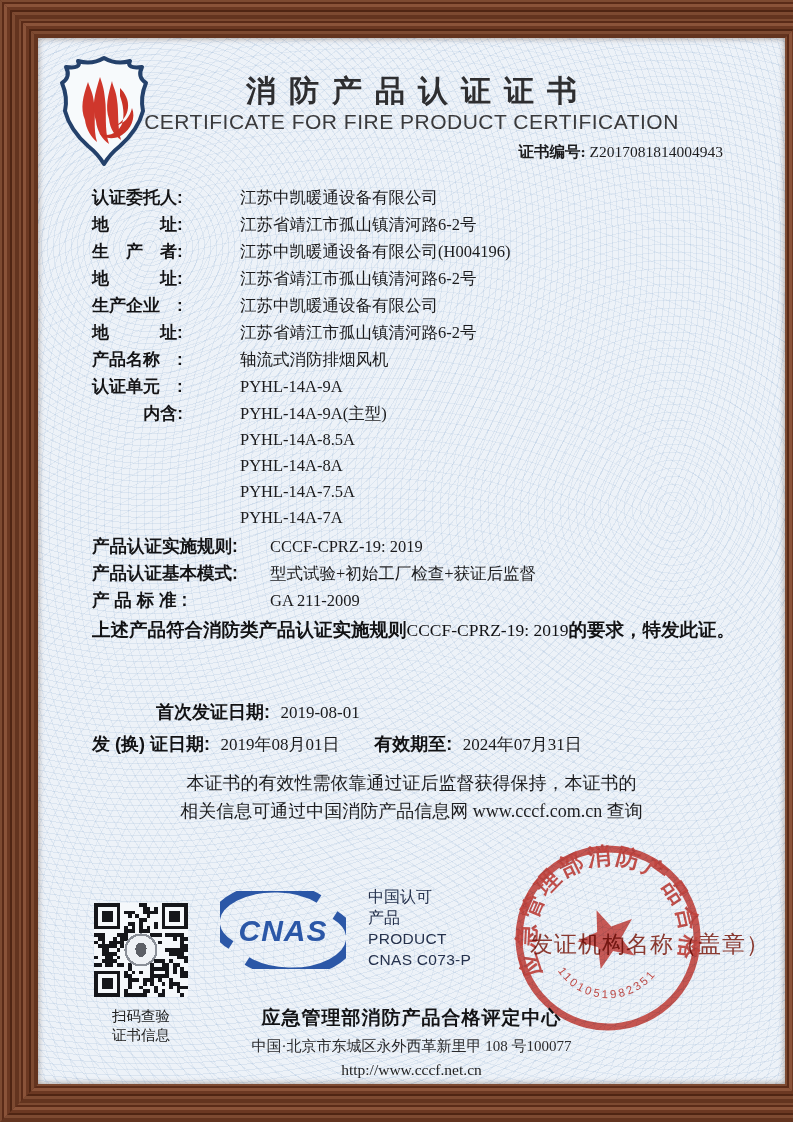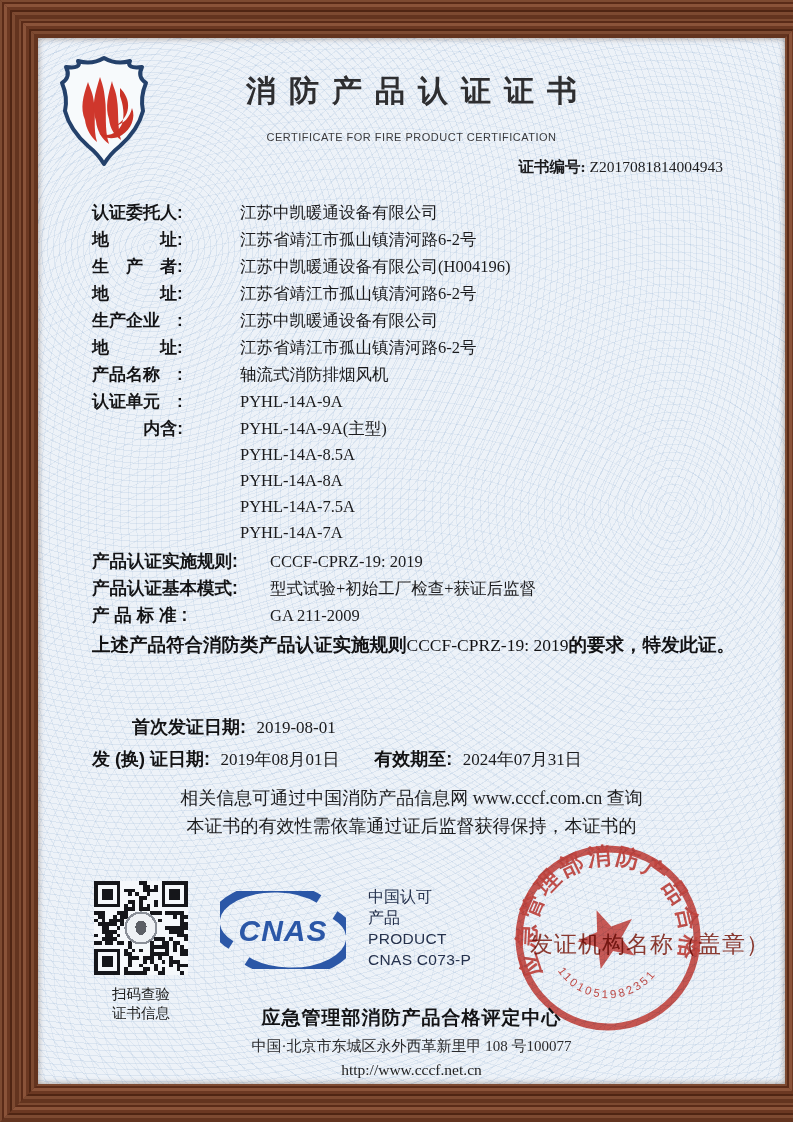--- a/index.html
+++ b/index.html
@@ -29,50 +29,50 @@
       repeating-radial-gradient(circle at 15% 20%, rgba(120,158,200,.16) 0 1px, rgba(0,0,0,0) 1px 6px),
       repeating-radial-gradient(circle at 85% 45%, rgba(120,158,200,.13) 0 1px, rgba(0,0,0,0) 1px 8px),
       repeating-radial-gradient(circle at 45% 88%, rgba(120,158,200,.11) 0 1px, rgba(0,0,0,0) 1px 10px);
     box-shadow:inset 0 0 6px rgba(60,30,10,.45);}
 
   .logo{position:absolute;left:14px;top:14px;}
 
   .header{text-align:center;padding-top:34px;}
   .title{font-family:"Liberation Serif","DejaVu Serif",serif;font-weight:700;
          font-size:30px;line-height:38px;letter-spacing:13px;color:#2e2e30;text-indent:13px;}
-  .subtitle{margin-top:16px;font-size:11px;line-height:22px;color:#3a3a3c;letter-spacing:.5px;}
+  .subtitle{margin-top:1px;font-size:21px;line-height:22px;color:#3a3a3c;letter-spacing:.5px;}
   .certno{text-align:right;padding-right:62px;margin-top:9px;font-size:15.5px;line-height:20px;
           font-family:"Liberation Serif","DejaVu Serif",serif;color:#1c1c1e;}
   .certno .lbl{font-weight:700;}
 
   .fields{margin:22px 0 0 54px;}
   .frow{line-height:27px;white-space:nowrap;}
   .flabel{display:inline-block;width:142px;font-weight:700;font-size:17px;color:#141416;vertical-align:top;}
   .flabel.r{text-align:center;}
   .fval{font-family:"Liberation Serif","DejaVu Serif",serif;font-size:16.5px;color:#1b1b1d;margin-left:6px;}
   .models .frow{line-height:26px;}
 
   .rules{margin:2px 0 0 54px;}
   .rules .frow{line-height:27px;}
   .rlabel{display:inline-block;width:172px;font-weight:700;font-size:17.5px;color:#141416;vertical-align:top;}
 
   .statement{margin:2px 50px 0 54px;font-weight:700;font-size:18.5px;line-height:27px;color:#121214;}
   .st-code{font-family:"Liberation Serif","DejaVu Serif",serif;font-weight:400;font-size:17.5px;}
 
-  .first-issue{margin:55px 0 0 94px;line-height:27px;}
+  .first-issue{margin:55px 0 0 118px;line-height:27px;}
   .issue-row{margin:3px 0 0 54px;line-height:30px;}
   .d-lbl{font-weight:700;font-size:18px;color:#121214;}
   .d-val{font-family:"Liberation Serif","DejaVu Serif",serif;font-size:17px;color:#1b1b1d;margin-left:6px;}
   .d-gap{display:inline-block;width:26px;}
 
   .notice{margin-top:9px;text-align:center;font-family:"Liberation Serif","DejaVu Serif",serif;
           font-size:18px;line-height:28px;color:#1d1d1f;}
 
   
-  .qr-block{position:absolute;left:50px;top:843px;width:106px;text-align:center;}
+  .qr-block{position:absolute;left:50px;top:865px;width:106px;text-align:center;}
   .qr-cap{margin-top:6px;font-size:14.5px;line-height:19px;color:#222;}
   .cnas-block{position:absolute;left:182px;top:853px;}
   .accred{position:absolute;left:330px;top:848px;color:#25314c;}
   .accred .cjk{font-family:"Liberation Serif","DejaVu Serif",serif;font-size:16px;line-height:21px;}
   .accred .lat{font-size:15.5px;line-height:21px;letter-spacing:.3px;}
 
   .stamp{position:absolute;left:468px;top:798px;mix-blend-mode:multiply;}
   .stamp-overlay{position:absolute;left:492px;top:891px;white-space:nowrap;
      font-family:"Liberation Serif","DejaVu Serif",serif;font-size:23px;
      letter-spacing:1px;color:#8a3a31;}
@@ -152,22 +152,22 @@
     </div>
     <div class="issue-row">
       <span class="d-lbl">发 (换) 证日期:</span>
       <span class="d-val">2019年08月01日</span>
       <span class="d-gap"></span>
       <span class="d-lbl">有效期至:</span>
       <span class="d-val">2024年07月31日</span>
     </div>
 
     <div class="notice">
+      <div>本证书的有效性需依靠通过证后监督获得保持，本证书的</div>
       <div>相关信息可通过中国消防产品信息网 www.cccf.com.cn 查询</div>
-      <div>本证书的有效性需依靠通过证后监督获得保持，本证书的</div>
     </div>
 
     <div class="qr-block">
       <svg width="94" height="94" viewBox="0 0 25 25" shape-rendering="crispEdges">
         <rect x="0" y="0" width="25" height="25" fill="#f5f8fb"></rect>
         <g id="qr-modules" fill="#15161a">
             <rect x="0" y="0" width="1" height="1"></rect>
             <rect x="1" y="0" width="1" height="1"></rect>
             <rect x="2" y="0" width="1" height="1"></rect>
             <rect x="3" y="0" width="1" height="1"></rect>

